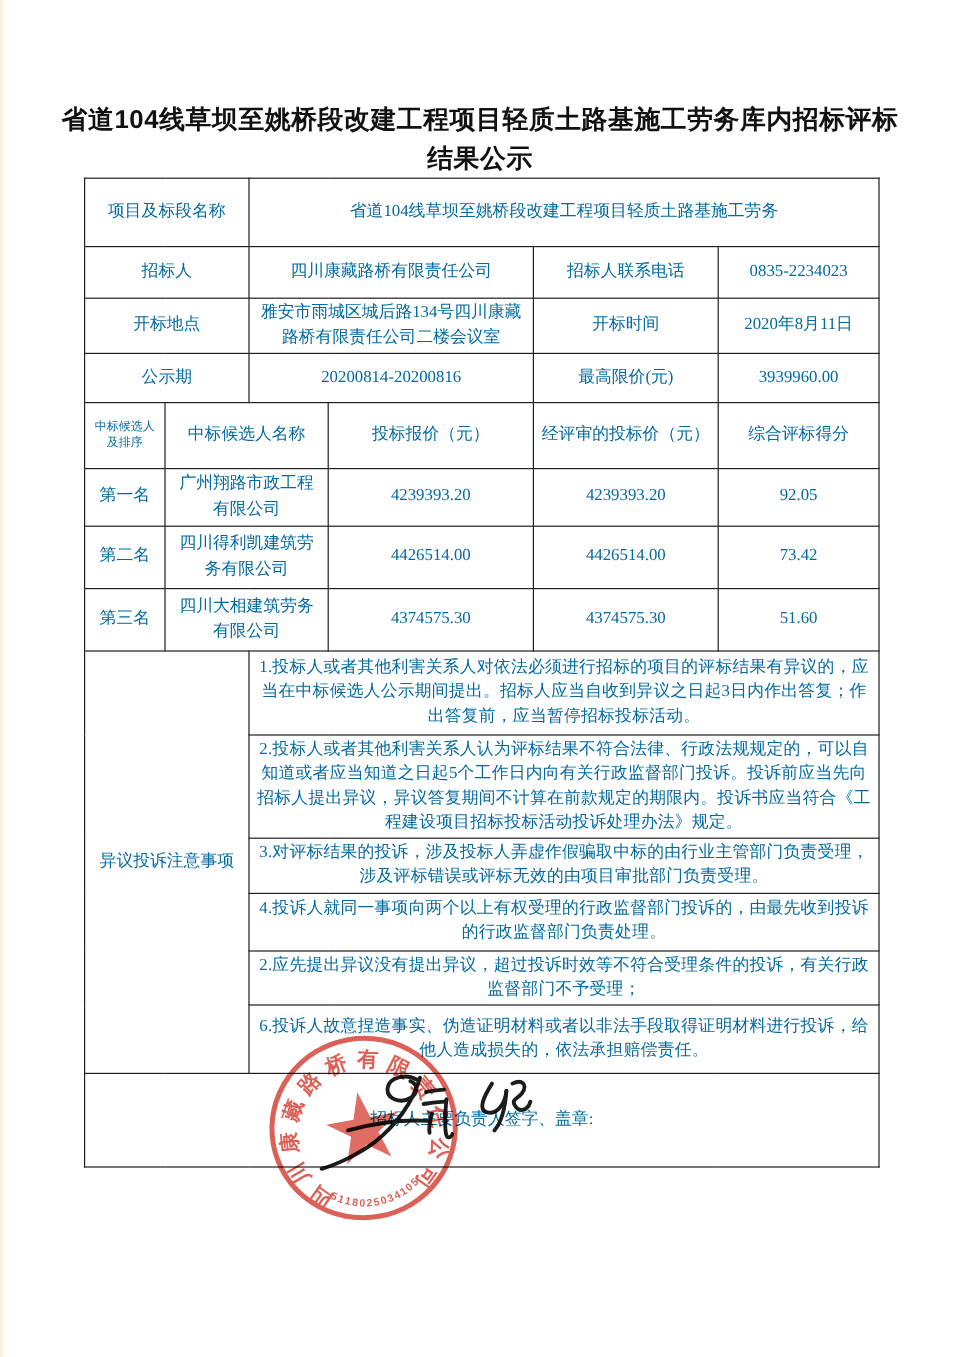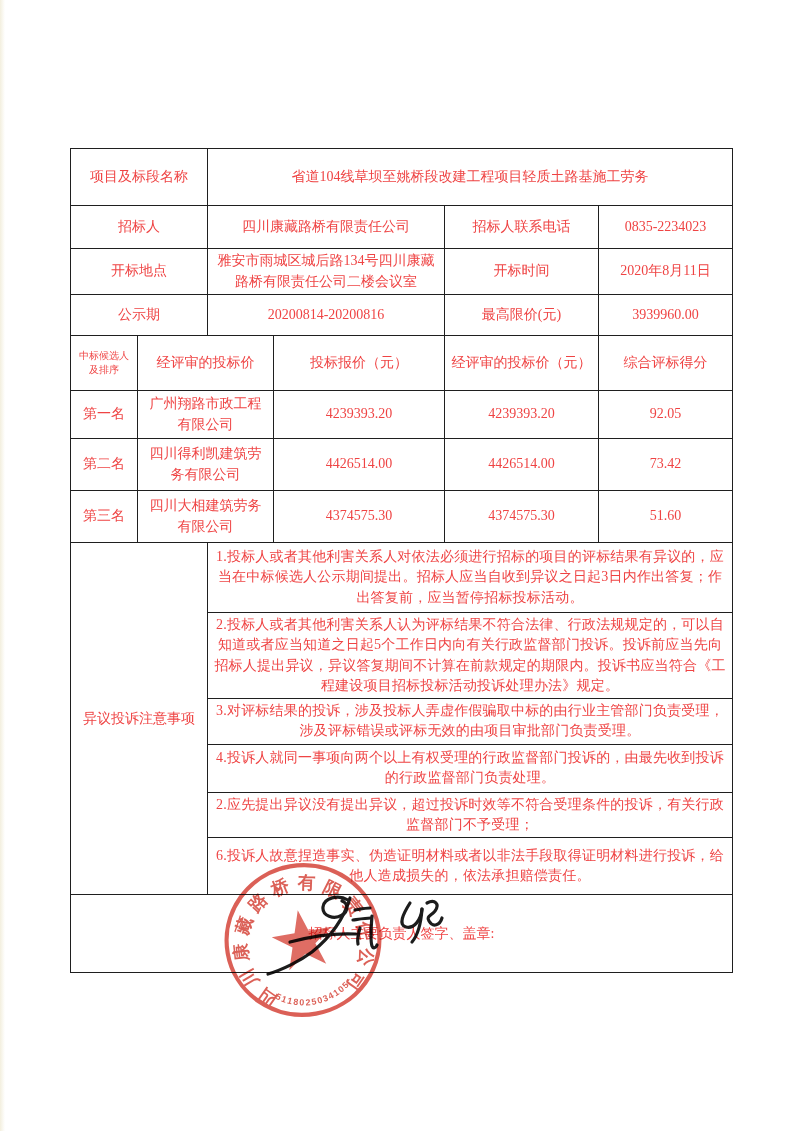--- a/index.html
+++ b/index.html
@@ -33,21 +33,21 @@
     table-layout:fixed;
     z-index:1;
   }
   table.doc-table td{
     border:1.6px solid #1f1f1f;
     font-size:14px;
     text-align:center;
     vertical-align:middle;
     padding:2px 5px;
     line-height:1.45;
-    color:#ef4444;
+    color:#0369a1;
   }
   td.left{text-align:left;padding-left:10px;}
   td.note{
     text-align:justify;
     font-size:13.6px;
     line-height:1.52;
     padding:4px 9px;
     letter-spacing:.2px;
   }
   td.rank-col{padding:2px 1px;}
@@ -87,20 +87,24 @@
   .sig-svg{width:100%;height:100%;overflow:visible;}
   .sig-stroke{fill:none;stroke:#1c1c1c;stroke-width:3.2;stroke-linecap:round;stroke-linejoin:round;}
 </style>
 </head>
 <body>
 
 <div class="page">
 
   <div class="scan-edge"></div>
 
+  <div class="doc-title">
+    <span>省道104线草坝至姚桥段改建工程项目轻质土路基施工劳务库内招标评标</span><br>
+    <span>结果公示</span>
+  </div>
 
   <table class="doc-table">
     <colgroup>
       <col style="width:67px">
         <col style="width:70px">
         <col style="width:66px">
       <col style="width:171px">
         <col style="width:154px">
         <col style="width:134px">
     </colgroup>
@@ -122,21 +126,21 @@
         <td>2020年8月11日</td>
       </tr>
       <tr style="height:41px">
         <td colspan="2">公示期</td>
         <td colspan="2">20200814-20200816</td>
         <td>最高限价(元)</td>
         <td>3939960.00</td>
       </tr>
       <tr style="height:55px">
         <td class="rank-col" style="font-size:10px">中标候选人及排序</td>
-        <td colspan="2">经评审的投标价</td>
+        <td colspan="2">中标候选人名称</td>
         <td>投标报价（元）</td>
         <td>经评审的投标价（元）</td>
         <td>综合评标得分</td>
       </tr>
       <tr style="height:48px">
         <td class="rank-col">第一名</td>
         <td colspan="2">广州翔路市政工程有限公司</td>
         <td>4239393.20</td>
         <td>4239393.20</td>
         <td>92.05</td>

